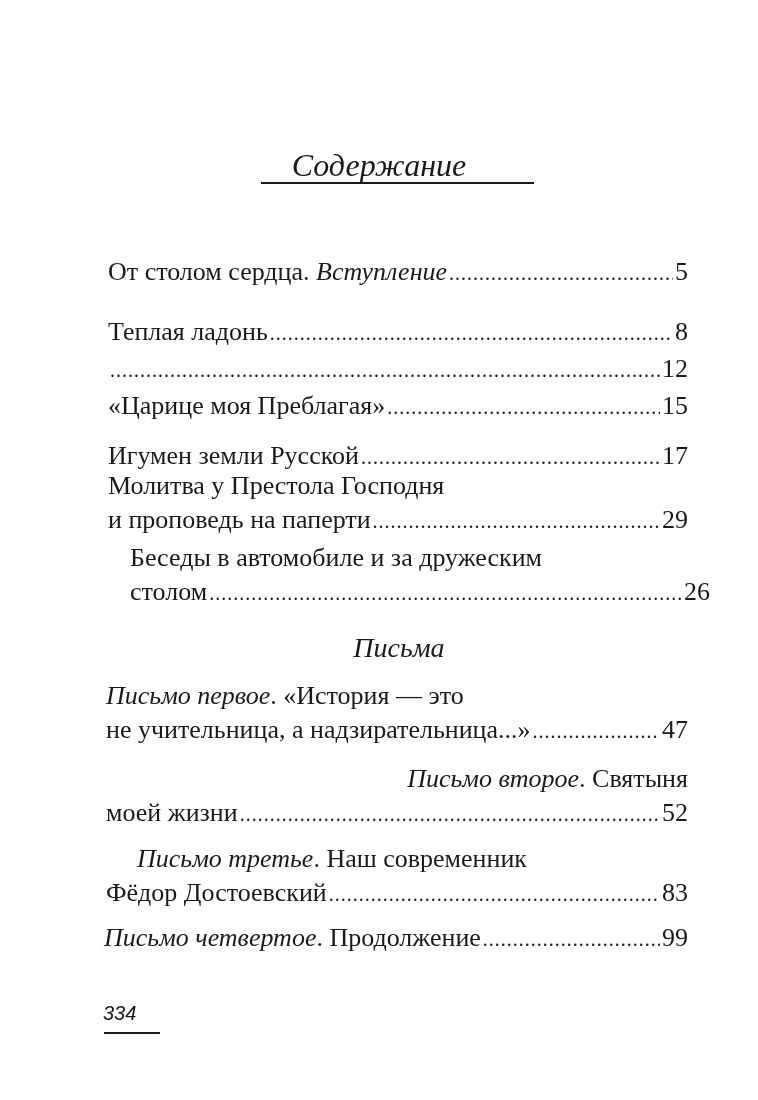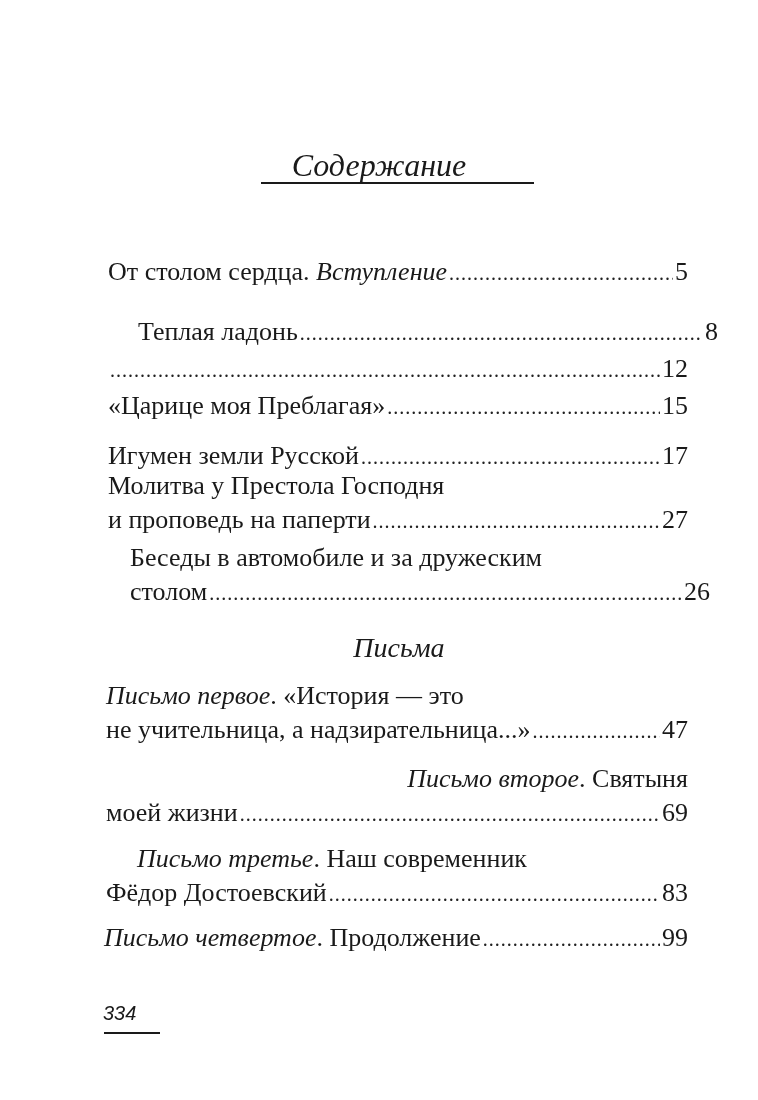--- a/index.html
+++ b/index.html
@@ -53,21 +53,21 @@
 <div class="title-rule"></div>
 
 <div class="entry" style="top:256px;">
   <div class="line">
     <span class="txt"><span>От столом сердца. </span><span class="it">Вступление</span></span>
     <span class="dots"></span>
     <span class="pg">5</span>
   </div>
 </div>
 
-<div class="entry" style="top:316px;margin-left:30px;">
+<div class="entry" style="top:316px;">
   <div class="line">
     <span class="txt">Теплая ладонь</span>
     <span class="dots"></span>
     <span class="pg">8</span>
   </div>
 </div>
 
 <div class="entry" style="top:353px;">
   <div class="line">
     <span class="dots"></span>
@@ -89,21 +89,21 @@
     <span class="dots"></span>
     <span class="pg">17</span>
   </div>
 </div>
 
 <div class="entry" style="top:470px;">
   <div style="height:34px;">Молитва у Престола Господня</div>
   <div class="line">
     <span class="txt">и проповедь на паперти</span>
     <span class="dots"></span>
-    <span class="pg">27</span>
+    <span class="pg">29</span>
   </div>
 </div>
 
 <div class="entry" style="top:542px;margin-left:22px;">
   <div style="height:34px;">Беседы в автомобиле и за дружеским</div>
   <div class="line">
     <span class="txt">столом</span>
     <span class="dots"></span>
     <span class="pg">26</span>
   </div>
@@ -118,21 +118,21 @@
     <span class="dots"></span>
     <span class="pg">47</span>
   </div>
 </div>
 
 <div class="entry" style="top:763px; left:106px; width:582px;text-align:right;">
   <div style="height:34px;"><span class="it">Письмо второе</span><span>. Святыня</span></div>
   <div class="line">
     <span class="txt">моей жизни</span>
     <span class="dots"></span>
-    <span class="pg">69</span>
+    <span class="pg">52</span>
   </div>
 </div>
 
 <div class="entry" style="top:843px; left:106px; width:582px;">
   <div style="height:34px;margin-left:31px;"><span class="it">Письмо третье</span><span>. Наш современник</span></div>
   <div class="line">
     <span class="txt">Фёдор Достоевский</span>
     <span class="dots"></span>
     <span class="pg">83</span>
   </div>

